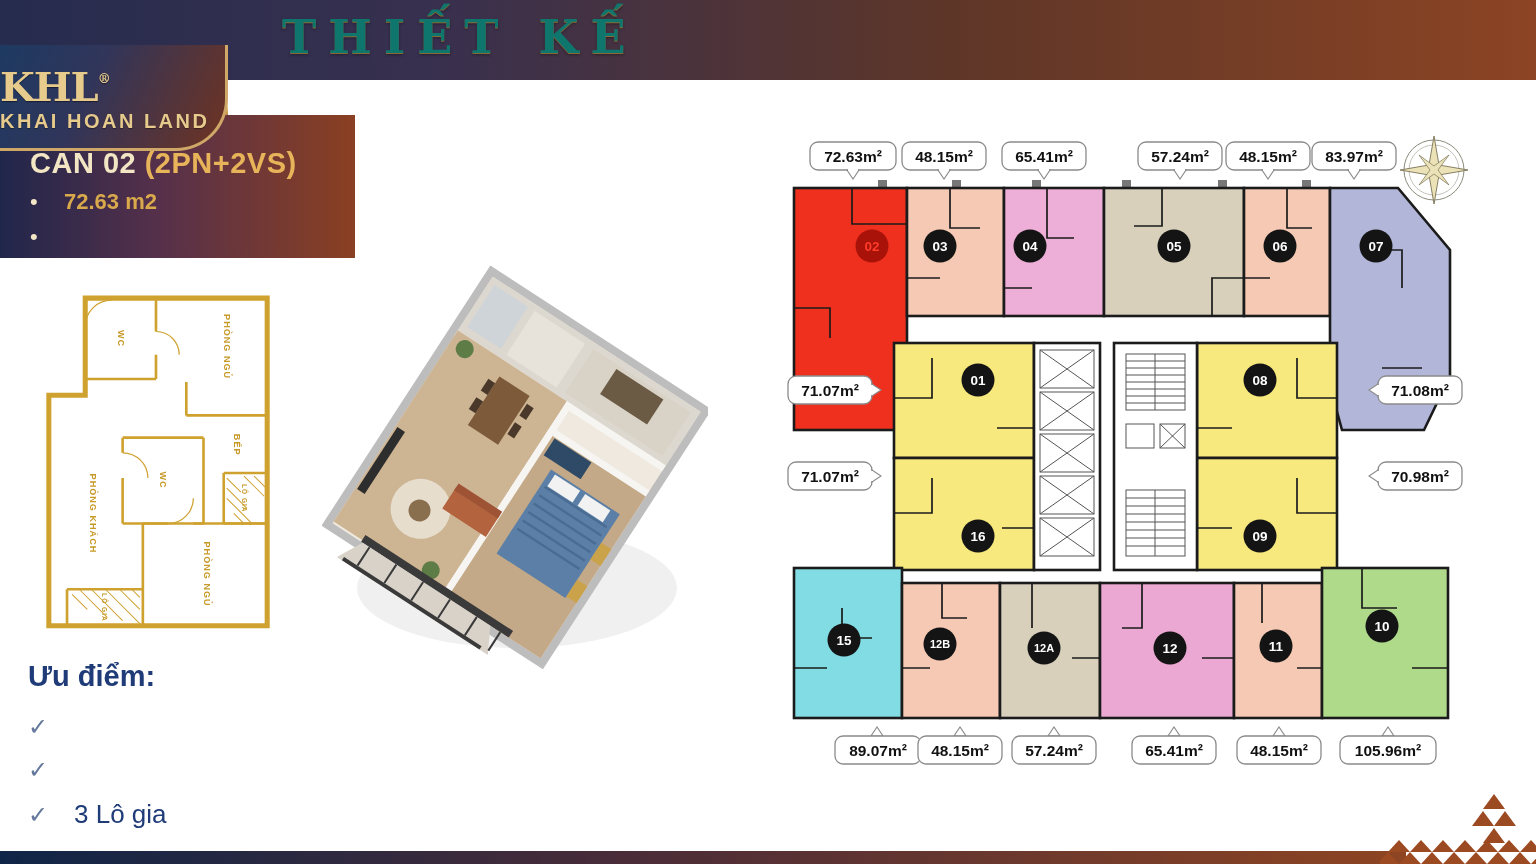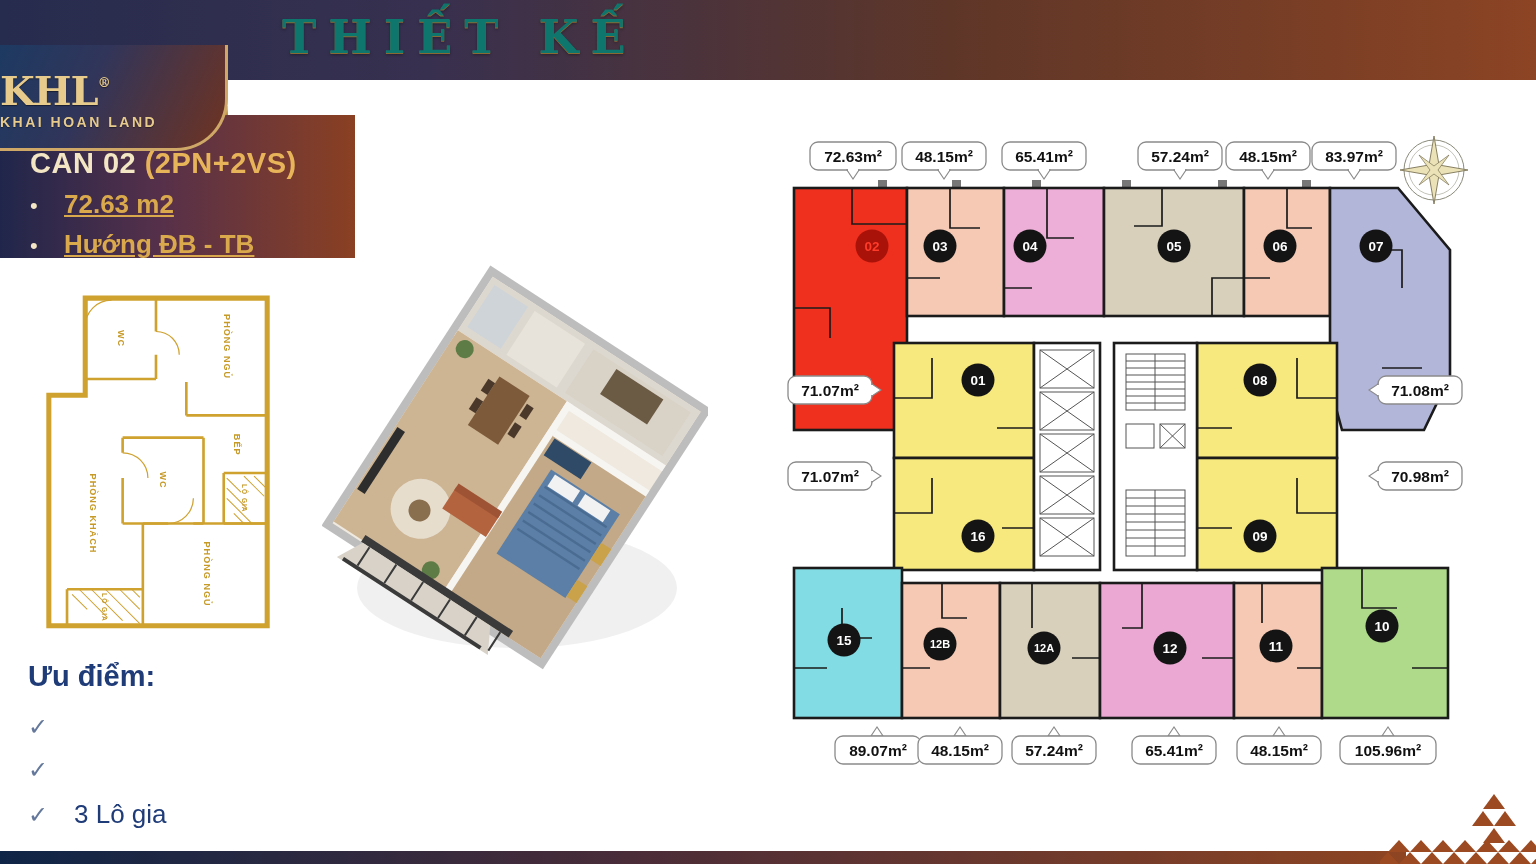--- a/index.html
+++ b/index.html
@@ -14,36 +14,36 @@
     background:linear-gradient(115deg,#1d3a62 0%,#31355a 40%,#6f3321 100%);
     border-bottom-right-radius:52px;
     border-right:3px solid #cfa766; border-bottom:3px solid #cfa766; z-index:3;
     display:flex; flex-direction:column; align-items:flex-start; justify-content:center;margin-top:45px; }
   .gold-strip { position:absolute; left:0; top:106px; width:228px; height:9px;
     background:linear-gradient(180deg,#f0d695,#b9883a); z-index:2; }
   .monogram { font-weight:bold; font-size:40px; line-height:38px; color:#e7cb8d;
     letter-spacing:-1px; font-family:"DejaVu Serif", serif;
     text-shadow:0 1px 1px rgba(0,0,0,.45); }
   .monogram sup { font-size:13px; letter-spacing:0; vertical-align:18px; }
-  .company { margin-top:4px; font-weight:bold; font-size:14px; letter-spacing:2.5px;
+  .company { margin-top:4px; font-weight:bold; font-size:20px; letter-spacing:2.5px;
     color:#e7cb8d; text-shadow:0 1px 1px rgba(0,0,0,.4); }
   .page-title { position:absolute; left:282px; top:10px; z-index:4;
     font-family:"DejaVu Serif", serif; font-weight:bold; font-size:46px;
     letter-spacing:12px; color:#0f766e;
     text-shadow:0 1px 0 #8a6a33, 0 2px 3px rgba(0,0,0,.35); }
 
   
   .info-card { position:absolute; left:0; top:115px; width:355px; height:143px;
     background:linear-gradient(90deg,#20264b 0%,#56304a 45%,#8a4022 100%);
     color:#f3e6c4; padding:32px 0 0 30px; z-index:2; }
   .info-title { font-size:29px; font-weight:bold; letter-spacing:.5px; }
   .info-title .suffix { color:#e8b459; }
   .info-row { display:flex; align-items:baseline; margin-top:9px; }
   .info-bullet { color:#f3e6c4; font-size:22px; width:34px; }
-  .info-text { color:#d9a94c; font-size:26px; font-weight:bold;text-decoration:underline; }
+  .info-text { color:#d9a94c; font-size:22px; font-weight:bold; }
 
   
   .advantages { position:absolute; left:28px; top:660px; width:720px; color:#1f3c78; }
   .adv-heading { font-size:29px; font-weight:bold; margin-bottom:20px; }
   .adv-item { display:flex; align-items:baseline; margin-bottom:15px; }
   .adv-check { width:46px; font-size:24px; color:#64789b; }
   .adv-text { font-size:26px; }
 
   
   .plan2d { position:absolute; left:26px; top:286px; width:262px; height:372px; }
@@ -86,21 +86,20 @@
   <div class="info-card">
     <div class="info-title">
       <span>CĂN 02 </span><span class="suffix">(2PN+2VS)</span>
     </div>
     <div class="info-row">
       <span class="info-bullet">•</span>
       <span class="info-text">72.63 m2</span>
     </div>
     <div class="info-row">
       <span class="info-bullet">•</span>
-      <span class="info-text">Hướng ĐB - TB</span>
     </div>
   </div>
 
   <svg class="plan2d" viewBox="0 0 258 368">
     <path class="gold-w" stroke-width="5" stroke-linejoin="miter" d="M58,12 H238 V336 H22 V108 H58 Z"></path>
     <g class="gold-w" stroke-width="2.6">
       <path d="M58,92 H128"></path>
       <path d="M128,12 V45 M128,68 V92"></path>
       <path d="M158,95 V128 M158,128 H238"></path>
       <path d="M95,150 H175 M175,150 V235 M95,150 V165 M95,190 V235 M95,235 H175"></path>

